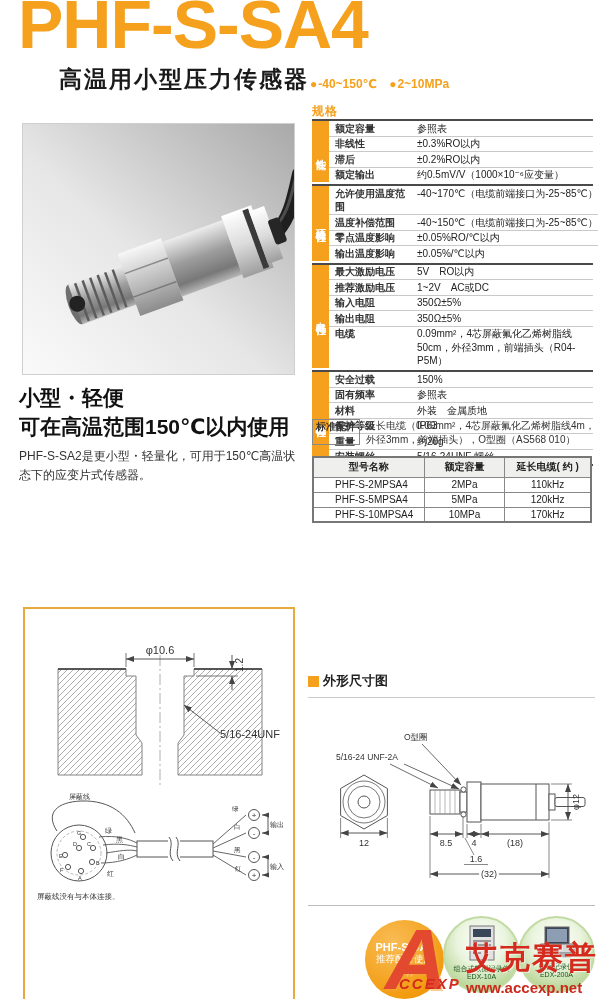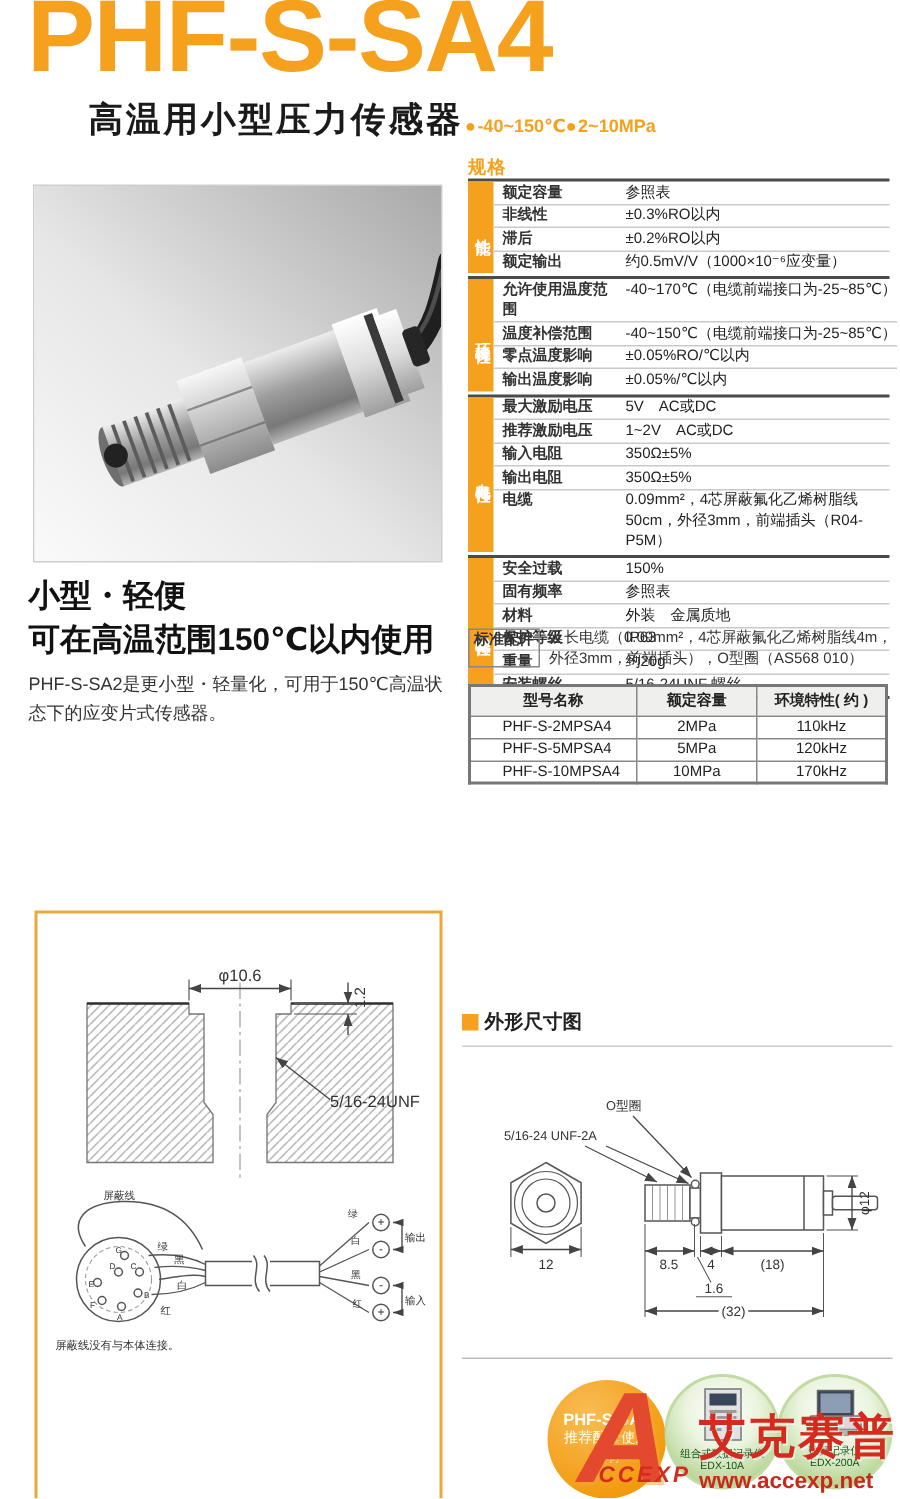--- a/index.html
+++ b/index.html
@@ -2,21 +2,21 @@
 <html style="--accent: #F5A11E; --wm-red: #D42B1E;"><head>
 <meta charset="utf-8">
 <style>
   * { margin:0; padding:0; box-sizing:border-box; }
   :root { --accent:#F5A11E; --wm-red:#D42B1E; }
   body { width:600px; background:#fff; font-family:"Liberation Sans","DejaVu Sans",sans-serif; }
   .page { position:relative; width:600px; height:999px; background:#fff; overflow:hidden; }
 
   .title { position:absolute; left:18px; top:-10px; font-size:68px; line-height:1; font-weight:bold; color:var(--accent); letter-spacing:-1px; }
   .subtitle { position:absolute; left:19px; top:64px; font-size:23px; font-weight:bold; color:#1a1a1a; letter-spacing:2px;margin-left:40px; }
-  .badges { position:absolute; left:310px; top:77px; display:flex; gap:0; color:var(--accent); font-size:12px; font-weight:bold; }
+  .badges { position:absolute; left:310px; top:77px; display:flex; gap:12px; color:var(--accent); font-size:12px; font-weight:bold; }
   .badge .dot { margin-right:1px; }
 
   .spec-heading { position:absolute; left:312px; top:103px; font-size:12px; font-weight:bold; color:var(--accent); letter-spacing:1px; }
   .spec-table { position:absolute; left:312px; top:119px; width:281px; }
   .spec-section { display:flex; border-top:2px solid #4a4a4a; margin-bottom:2px; }
   .spec-section:last-child { border-bottom:2px solid #4a4a4a; }
   .spec-label { width:17px; background:var(--accent); color:#fff; display:flex; align-items:center; justify-content:center; writing-mode:vertical-rl; text-orientation:upright; font-size:10px; font-weight:bold; letter-spacing:1px; padding:2px 0; }
   .spec-rows { flex:1; }
   .spec-row { display:flex; border-bottom:1px solid #c9c9c9; font-size:10px; line-height:13.5px; color:#222; }
   .spec-row:last-child { border-bottom:none; }
@@ -171,21 +171,21 @@
             <div class="spec-name">输出温度影响</div>
             <div class="spec-val">±0.05%/℃以内</div>
           </div>
         </div>
       </div>
       <div class="spec-section">
         <div class="spec-label">电气特性</div>
         <div class="spec-rows">
           <div class="spec-row">
             <div class="spec-name">最大激励电压</div>
-            <div class="spec-val">5V　AC或DC</div>
+            <div class="spec-val">5V　RO以内</div>
           </div>
           <div class="spec-row">
             <div class="spec-name">推荐激励电压</div>
             <div class="spec-val">1~2V　AC或DC</div>
           </div>
           <div class="spec-row">
             <div class="spec-name">输入电阻</div>
             <div class="spec-val">350Ω±5%</div>
           </div>
           <div class="spec-row">
@@ -237,21 +237,21 @@
   <table class="models">
     <colgroup>
         <col class="c1">
         <col class="c2">
         <col>
       </colgroup>
     <thead>
         <tr>
           <th>型号名称</th>
           <th>额定容量</th>
-          <th>环境特性( 约 )</th>
+          <th>延长电缆( 约 )</th>
         </tr>
       </thead>
     <tbody>
         <tr>
           <td>PHF-S-2MPSA4</td>
           <td>2MPa</td>
           <td>110kHz</td>
         </tr>
         <tr>
           <td>PHF-S-5MPSA4</td>

